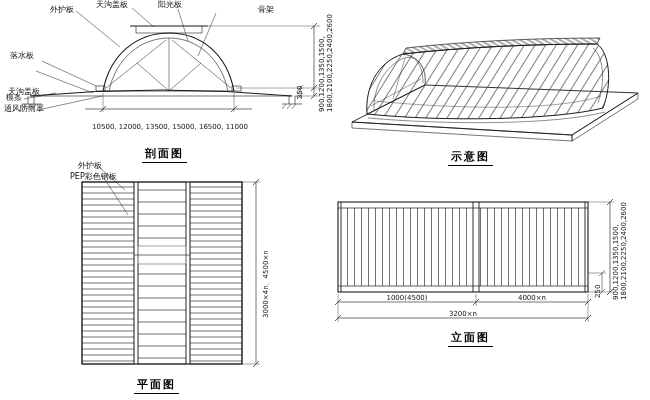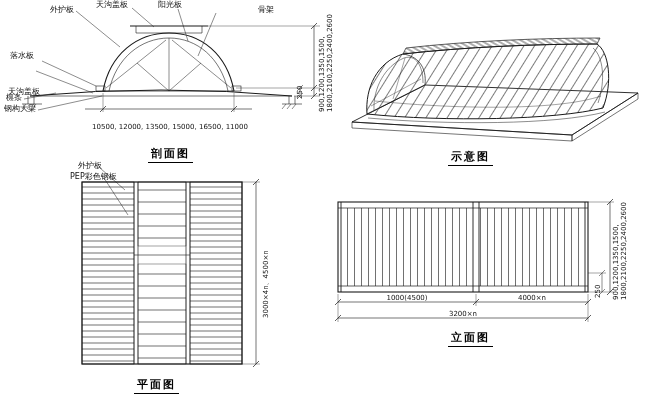--- a/index.html
+++ b/index.html
@@ -57,31 +57,31 @@
     </g>
   </svg>
 
   <span class="lbl" style="left:50px;top:5px;">外护板</span>
   <span class="lbl" style="left:96px;top:0px;">天沟盖板</span>
   <span class="lbl" style="left:158px;top:0px;">阳光板</span>
   <span class="lbl" style="left:210px;top:5px;margin-left:48px;">骨架</span>
   <span class="lbl" style="left:8px;top:55px;margin-top:32px;">天沟盖板</span>
   <span class="lbl" style="left:10px;top:51px;">落水板</span>
   <span class="lbl" style="left:6px;top:93px;">檩条</span>
-  <span class="lbl" style="left:4px;top:104px;">钢构大梁</span>
+  <span class="lbl" style="left:4px;top:104px;">通风防雨罩</span>
 
   <div class="vtext" style="left:318px;top:112px;width:105px;">
     <div>900,1200,1350,1500,</div>
     <div>1800,2100,2250,2400,2600</div>
   </div>
   <div class="vtext" style="left:296px;top:99px;width:18px;">250</div>
 
   <div class="dim dimc" style="left:60px;top:123px;width:220px;">10500, 12000, 13500, 15000, 16500, 11000</div>
 
-  <div class="caption" style="left:148px;top:146px;">剖面图</div>
+  <div class="caption" style="left:142px;top:146px;">剖面图</div>
 
   <svg style="left:335px;top:0;" width="315" height="160" viewBox="0 0 315 160">
     <defs>
       <pattern id="ribs" width="9" height="9" patternUnits="userSpaceOnUse" patternTransform="rotate(-58)">
         <path d="M0,4.5 H9" stroke="#444" stroke-width="0.7"></path>
       </pattern>
       <pattern id="diagh" width="4" height="4" patternUnits="userSpaceOnUse" patternTransform="rotate(30)">
         <path d="M0,2 H4" stroke="#333" stroke-width="0.8"></path>
       </pattern>
     </defs>

